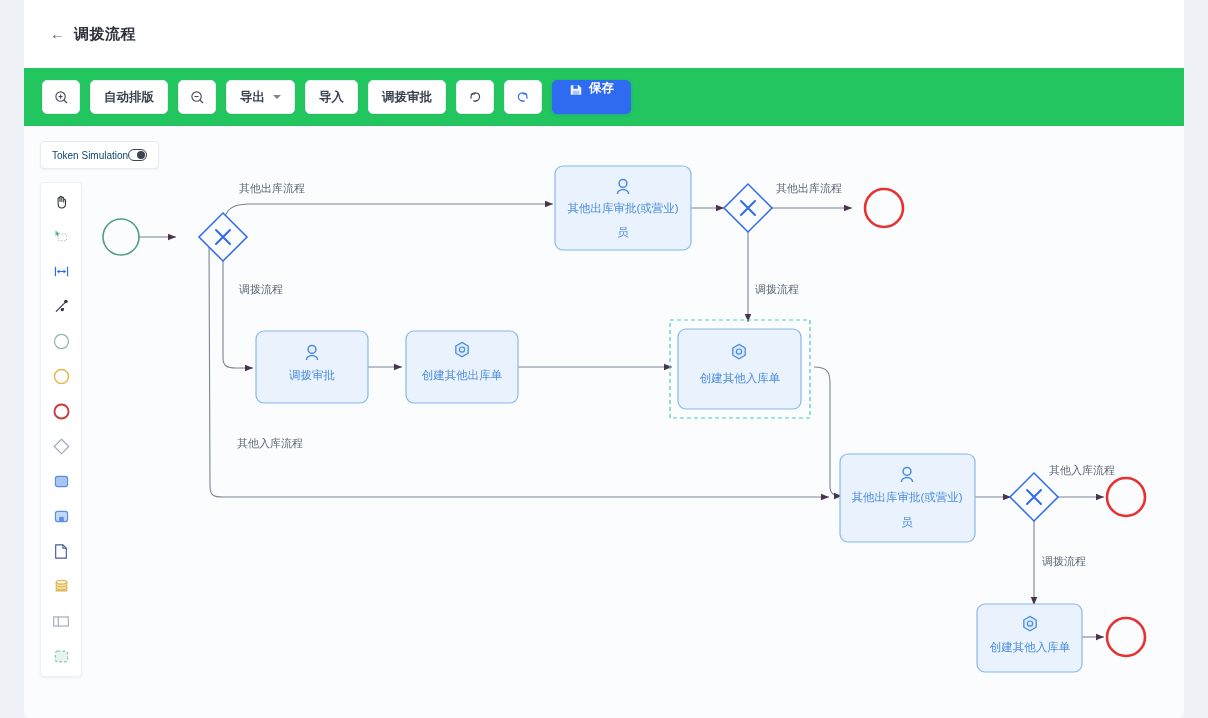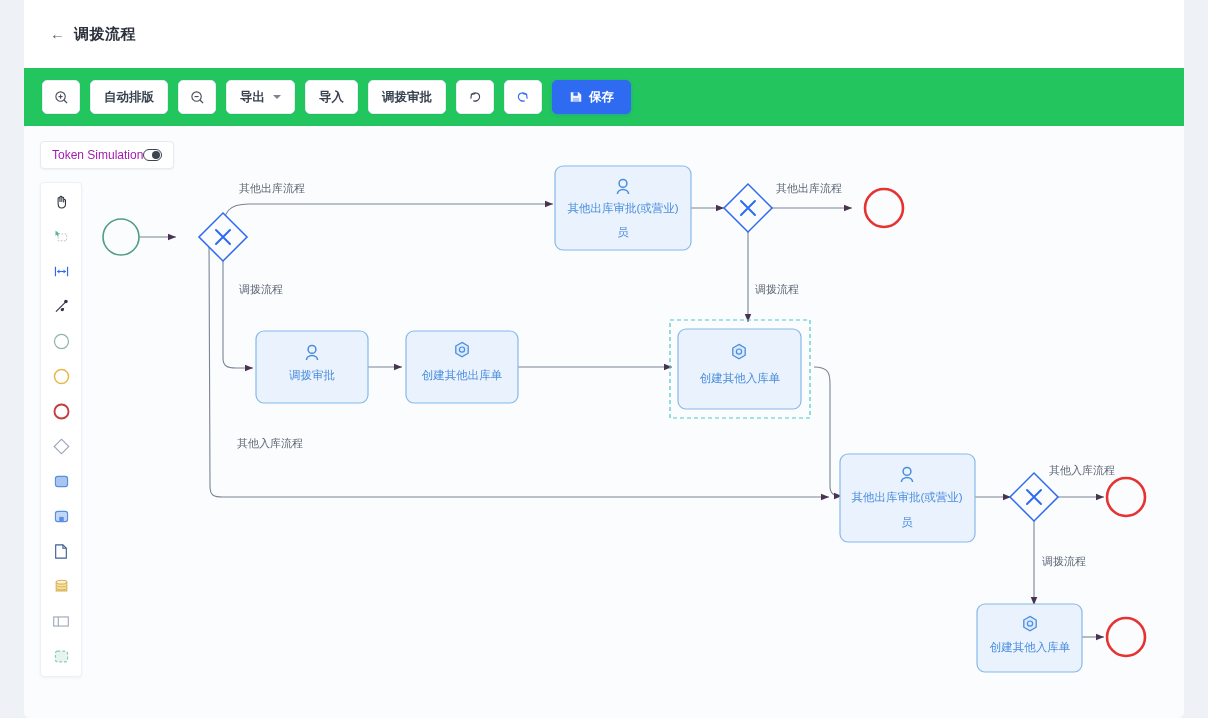--- a/index.html
+++ b/index.html
@@ -59,22 +59,23 @@
     padding: 0 13px;
     font-size: 12.5px;
     color: #394250;
     font-weight: 700;
     cursor: pointer;
     box-shadow: 0 1px 1px rgba(30,40,60,.04);
   }
   .tb-btn.icon-only { width: 38px; padding: 0; }
   .tb-btn.primary {
     background: #2f6bf0; border-color: #2f6bf0; color: #ffffff;
-    padding: 8px 16px;
+    padding: 16px 16px;
     box-shadow: 0 1px 3px rgba(47,107,240,.35);
+    align-items: flex-end;
   }
   .caret {
     width: 0; height: 0;
     border-left: 4px solid transparent;
     border-right: 4px solid transparent;
     border-top: 4.5px solid #7b8493;
     margin-left: 2px;
   }
   svg { display: block; }
   
@@ -88,22 +89,22 @@
   
   .token-chip {
     position: absolute;
     left: 16px; top: 15px;
     height: 28px;
     background: #ffffff;
     border: 1px solid #e6eaf1;
     border-radius: 4px;
     display: flex; align-items: center; gap: 0;
     padding: 0 11px;
-    font-size: 12px;
-    color: #a21caf;
+    font-size: 10px;
+    color: #0c4a6e;
     cursor: pointer;
     box-shadow: 0 1px 2px rgba(30,40,60,.05);
   }
   .toggle {
     width: 19px; height: 12px;
     border: 1.4px solid #3c4450;
     border-radius: 7px;
     position: relative;
   }
   .toggle::after {

